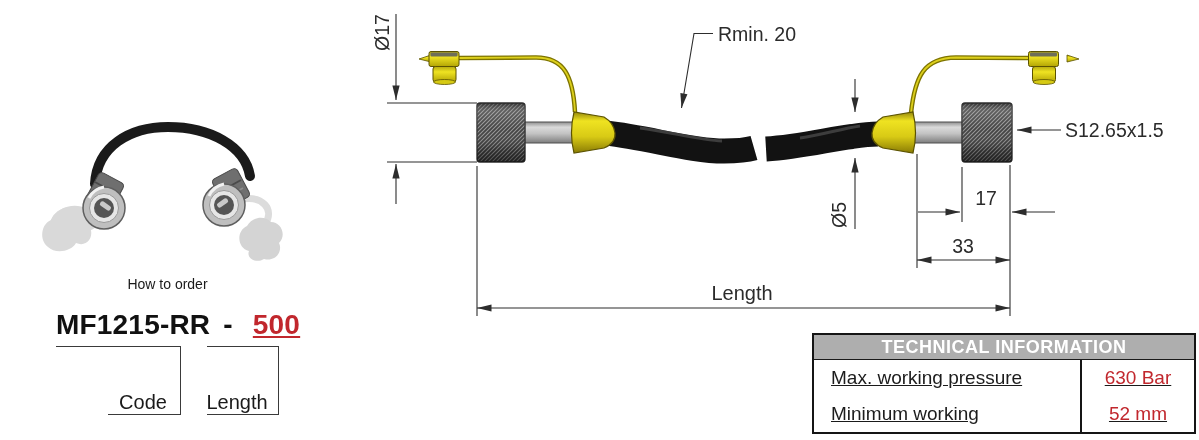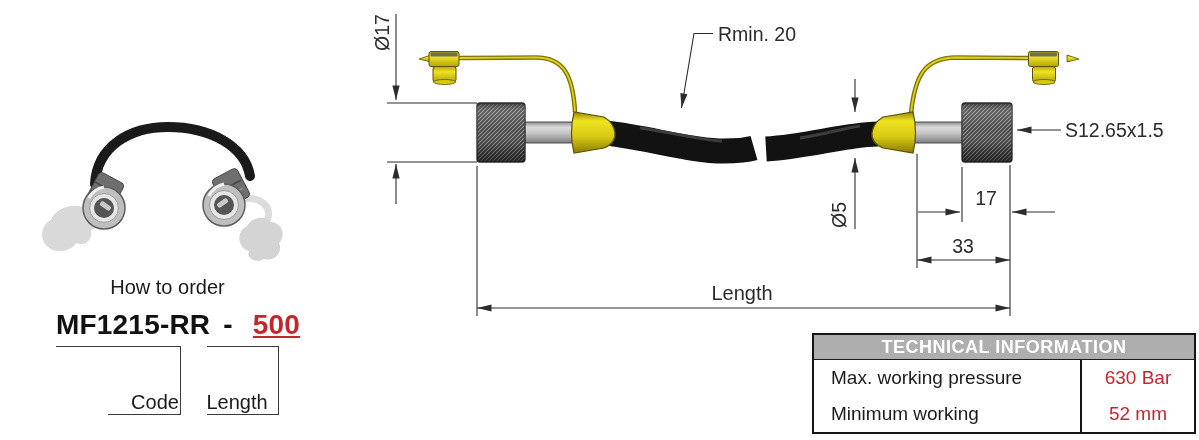--- a/index.html
+++ b/index.html
@@ -6,42 +6,42 @@
   .stage{
     position:relative;width:1199px;height:440px;background:#ffffff;
     font-family:"Liberation Sans",sans-serif;overflow:hidden;color:#1a1a1a;
   }
   .abs{position:absolute;}
   svg{display:block;}
   svg text{font-family:"Liberation Sans",sans-serif;fill:#2b2b2b;}
 
   
   .order-heading{left:55px;top:276px;width:225px;text-align:center;
-    font-size:20px;color:#1a1a1a;}
+    font-size:14px;color:#1a1a1a;}
   .order-line{left:56px;top:309px;font-size:28px;font-weight:bold;color:#111;
     white-space:nowrap;letter-spacing:0.2px;}
   .order-line .sep{margin:0 16px 0 13px;}
   .order-line .red{color:#c1272d;margin-left:4px;text-decoration:underline;}
   .bracket-code-top{left:56px;top:346px;width:124px;height:68px;
     border-top:1.5px solid #3a3a3a;border-right:1.5px solid #3a3a3a;}
   .bracket-code-bottom{left:108px;top:414px;width:72px;border-top:1.5px solid #3a3a3a;}
   .bracket-len-top{left:207px;top:346px;width:71px;height:68px;
     border-top:1.5px solid #3a3a3a;border-right:1.5px solid #3a3a3a;}
   .bracket-len-bottom{left:207px;top:414px;width:71px;border-top:1.5px solid #3a3a3a;}
   .small-label{top:391px;font-size:20px;color:#1a1a1a;text-align:center;}
-  .code-label{left:120px;width:70px;}
+  .code-label{left:108px;width:70px;}
   .len-label{left:205px;width:64px;}
 
   
   .tech-table{left:812px;top:333px;width:384px;height:101px;background:#fff;
     border:2px solid #151515;box-sizing:border-box;display:flex;flex-direction:column;}
   .tt-header{height:24px;line-height:24px;background:#aeaeae;color:#ffffff;
     font-weight:bold;font-size:18px;text-align:center;letter-spacing:0.5px;
     border-bottom:1.5px solid #1a1a1a;}
-  .tt-row{flex:1;display:flex;align-items:stretch;font-size:19px;background:#fff;}
+  .tt-row{flex:1;display:flex;align-items:stretch;font-size:19px;background:#fff;text-decoration:underline;}
   .tt-row.alt{background:#e2e2e2;}
   .tt-label{flex:1;display:flex;align-items:center;padding-left:17px;color:#1c1c1c;}
   .tt-value{width:112px;display:flex;align-items:center;justify-content:center;
     border-left:2px solid #151515;color:#c1272d;margin-left:8px;}
 </style>
 </head>
 <body>
 
 <div class="stage">
 

